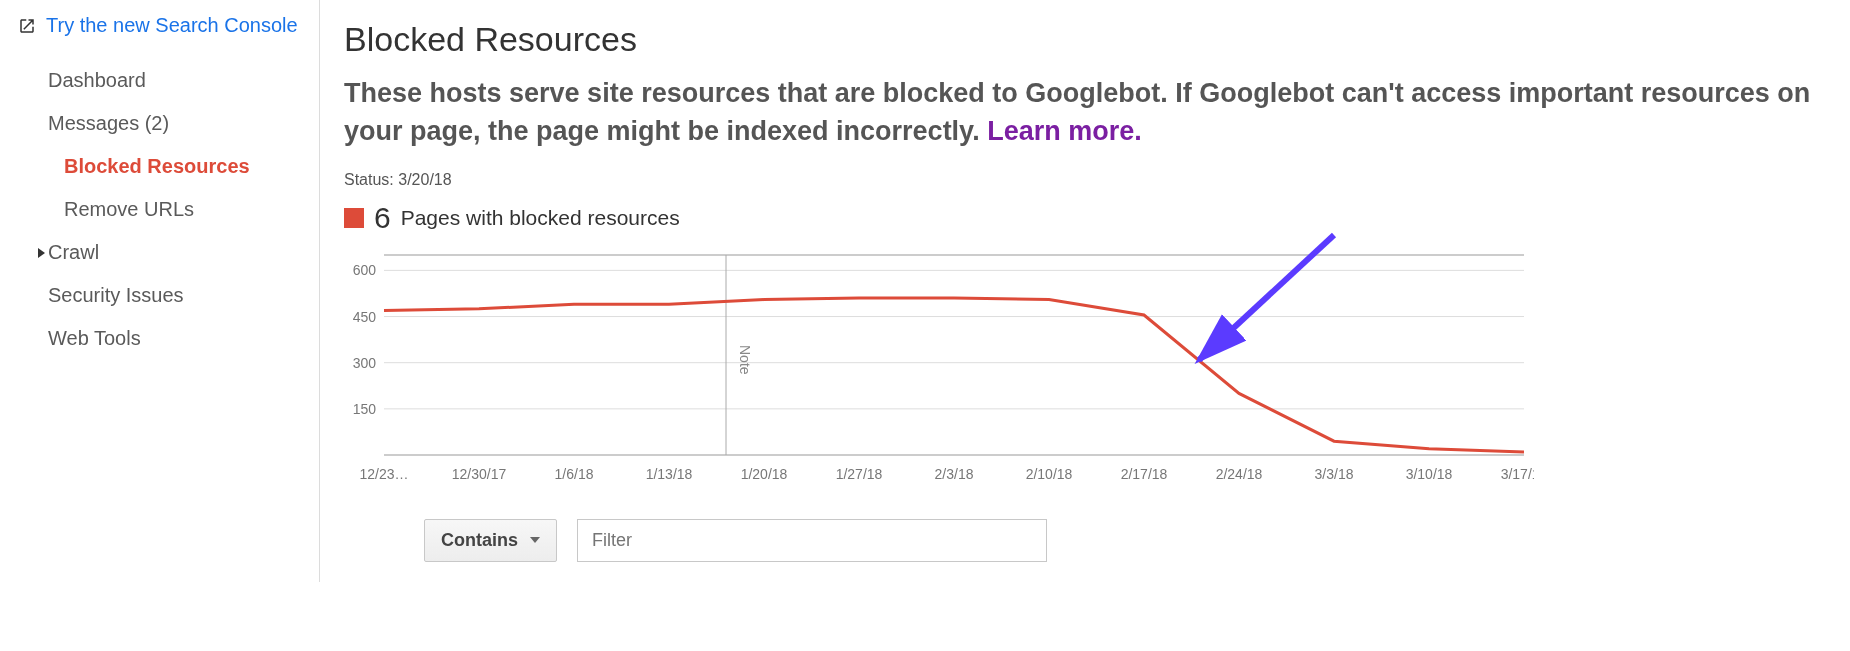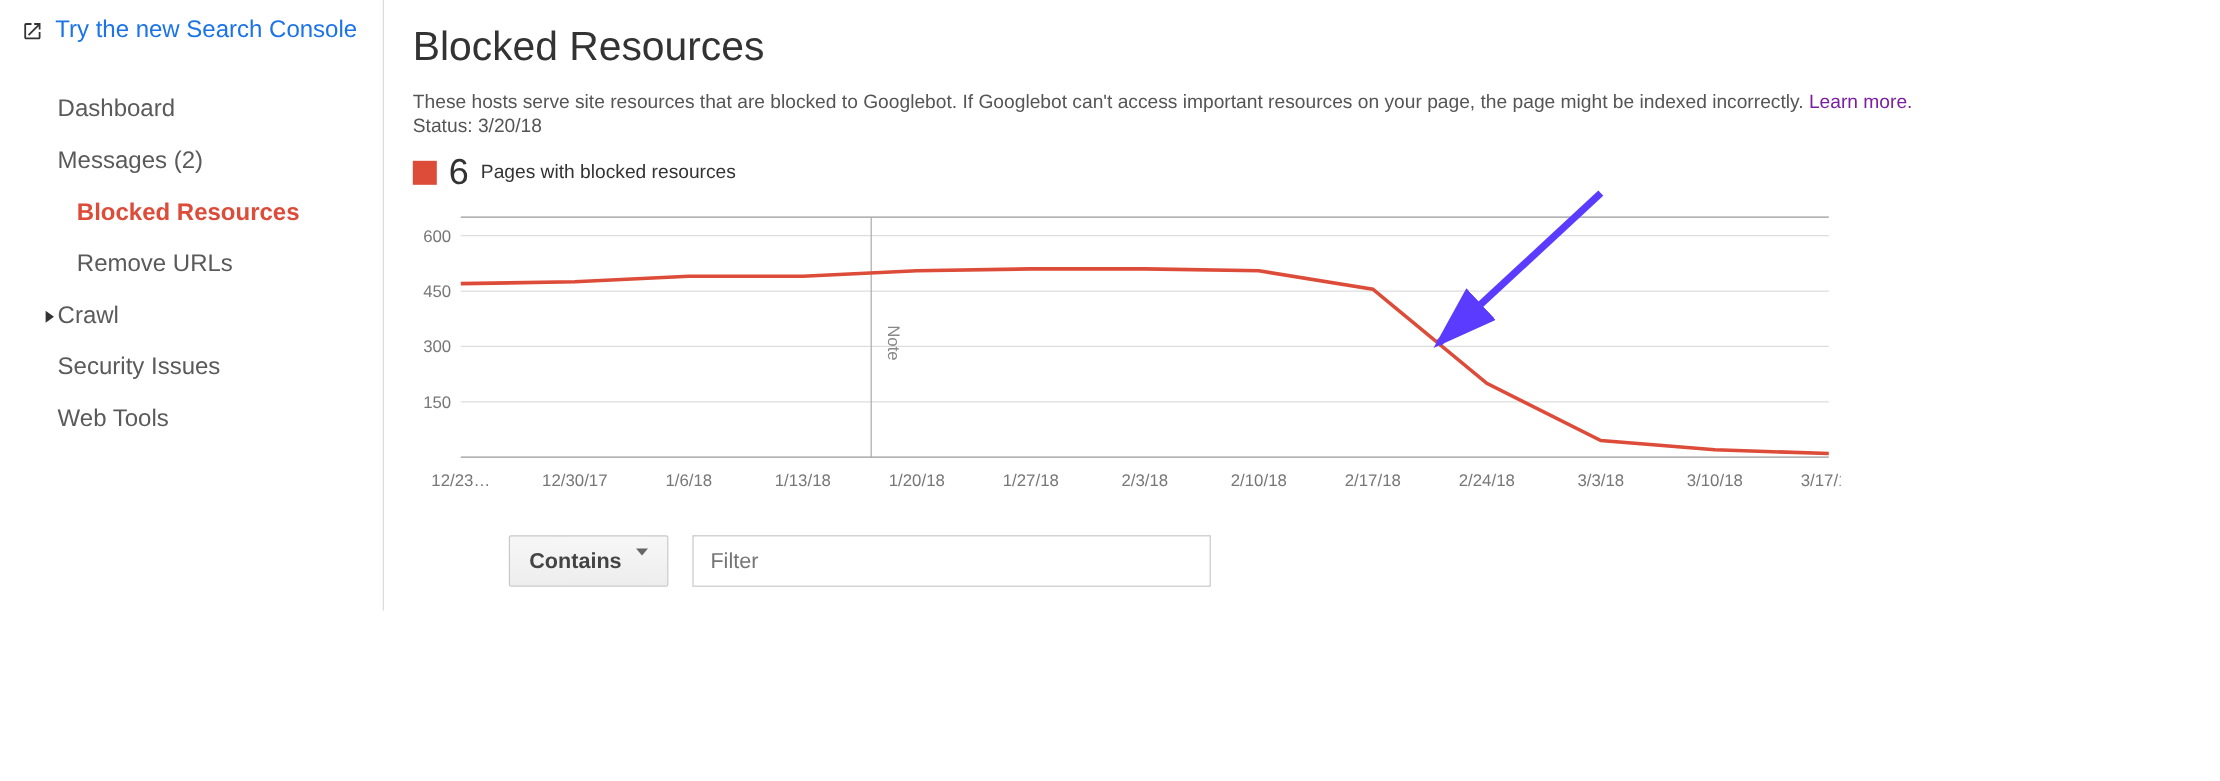--- a/index.html
+++ b/index.html
@@ -16,21 +16,21 @@
     padding: 14px 0 14px 18px;
     font-size: 20px;
     color: #5a5a5a;
   }
   .try-link {
     display: flex;
     align-items: center;
     gap: 10px;
     color: #1a73e8;
     cursor: pointer;
-    margin-bottom: 33px;
+    margin-bottom: 22px;
     font-size: 20px;
   }
   .try-link svg { width: 18px; height: 18px; fill: #333; }
   .nav-item {
     display: flex;
     align-items: center;
     padding: 10px 0 10px 30px;
     cursor: pointer;
     color: #5a5a5a;
     position: relative;
@@ -71,23 +71,25 @@
     flex: 1;
     padding: 20px 24px 20px 24px;
   }
   .title {
     font-size: 34px;
     color: #333;
     margin-bottom: 16px;
     font-weight: 400;
   }
   .desc {
-    font-size: 16px;
+    font-size: 27px;
     color: #555;
+    margin-bottom: 20px;
     line-height: 1.4;
+    font-weight: bold;
   }
   .desc a { color: #7b1fa2; text-decoration: none; cursor: pointer; }
   .status {
     font-size: 16px;
     color: #555;
     margin-bottom: 12px;
   }
   .legend-row {
     display: flex;
     align-items: center;
@@ -97,52 +99,53 @@
   .legend-swatch {
     width: 20px; height: 20px;
     background: #dd4b39;
   }
   .legend-value {
     font-size: 30px;
     color: #333;
     font-weight: 400;
   }
   .legend-label {
-    font-size: 16px;
+    font-size: 21px;
     color: #333;
   }
   .chart-wrap {
     width: 1190px;
     position: relative;
   }
   .filter-row {
     display: flex;
     gap: 20px;
     margin-top: 30px;
     padding-left: 80px;
   }
   .contains-btn {
     display: flex;
+    align-items: center;
     gap: 12px;
     padding: 10px 16px;
     border: 1px solid #c8c8c8;
     background: linear-gradient(#f7f7f7,#ededed);
     cursor: pointer;
     font-size: 18px;
     font-weight: bold;
     color: #444;
     border-radius: 2px;
   }
   .contains-btn .caret {
     border-left: 5px solid transparent;
     border-right: 5px solid transparent;
     border-top: 6px solid #666;
   }
   .filter-input {
-    width: 432px;
+    width: 470px;
     padding: 10px 14px;
     border: 1px solid #c8c8c8;
     font-size: 18px;
     color: #888;
     outline: none;
   }
   .arrow-anno {
     position: absolute;
     pointer-events: none;
   }

